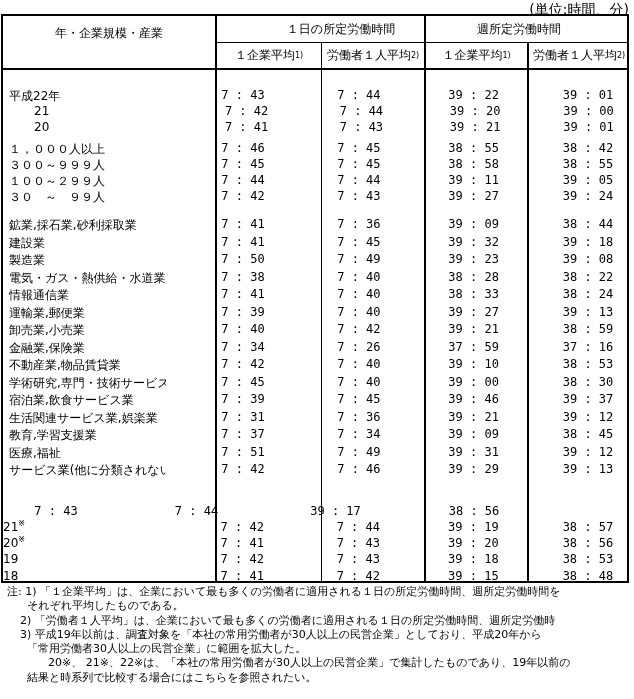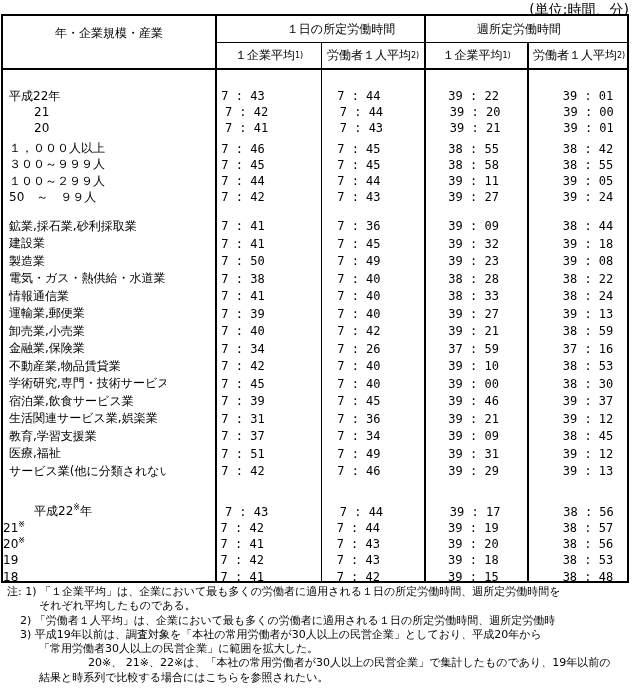--- a/index.html
+++ b/index.html
@@ -29,39 +29,39 @@
   .sh2{left:319px;top:27px;width:102px;height:25px;}
   .sh3{left:423px;top:27px;width:101px;height:25px;}
   .sh4{left:526px;top:27px;width:100px;height:25px;}
   sup{font-size:8px;line-height:0;}
 
   .tbody{position:absolute;left:0;top:54px;right:0;}
   .sp-top{height:18px;}
   .sp-a{height:4px;}
   .sp-b{height:12px;}
   .sp-c{height:24px;}
-  .row{display:flex;align-items:center;gap:36px;}
+  .row{display:flex;align-items:flex-start;gap:36px;}
   .hy{height:16.2px;}
   .hi{height:17.5px;}
   .cell-label{width:212px;box-sizing:border-box;white-space:nowrap;overflow:hidden;}
   .i0{padding-left:6px;}
   .i1{padding-left:31px;}
   .i2{}
   .cv{text-align:center;font-family:"DejaVu Sans Mono",monospace;white-space:pre;}
   .w1{width:106px;}
   .w2{width:103px;}
   .w3{width:103px;}
   .w4{width:102px;}
 
   .notes{position:absolute;left:0;top:585px;width:634px;font-size:11px;line-height:14.3px;}
   .note-line{white-space:nowrap;}
   .pad0{padding-left:7px;}
   .pad1{padding-left:20px;}
-  .pad2{padding-left:39px;}
-  .pad3{padding-left:48px;margin-left:40px;}
+  .pad2{padding-left:27px;}
+  .pad3{padding-left:48px;}
 </style>
 </head>
 <body>
 
 <div class="page">
   <div class="unit">(単位:時間、分)</div>
 
   <div class="tbl">
     <div class="vl vl1"></div>
     <div class="vl vl2"></div>
@@ -130,21 +130,21 @@
           <div class="cv w4">38 : 55</div>
         </div>
         <div class="row hy">
           <div class="cell-label i0"><span>１００～２９９人</span></div>
           <div class="cv w1">7 : 44</div>
           <div class="cv w2">7 : 44</div>
           <div class="cv w3">39 : 11</div>
           <div class="cv w4">39 : 05</div>
         </div>
         <div class="row hy">
-          <div class="cell-label i0"><span>50　～　９９人</span></div>
+          <div class="cell-label i0"><span>３０　～　９９人</span></div>
           <div class="cv w1">7 : 42</div>
           <div class="cv w2">7 : 43</div>
           <div class="cv w3">39 : 27</div>
           <div class="cv w4">39 : 24</div>
         </div>
         <div class="sp-b"></div>
         <div class="row hi">
           <div class="cell-label i0"><span>鉱業,採石業,砂利採取業</span></div>
           <div class="cv w1">7 : 41</div>
           <div class="cv w2">7 : 36</div>
@@ -244,21 +244,20 @@
         </div>
         <div class="row hi">
           <div class="cell-label i0"><span>サービス業(他に分類されないもの)</span></div>
           <div class="cv w1">7 : 42</div>
           <div class="cv w2">7 : 46</div>
           <div class="cv w3">39 : 29</div>
           <div class="cv w4">39 : 13</div>
         </div>
         <div class="sp-c"></div>
         <div class="row hy">
-          <div class="cell-label i1"><span>平成22</span><sup>※</sup><span>年</span></div>
           <div class="cv w1">7 : 43</div>
           <div class="cv w2">7 : 44</div>
           <div class="cv w3">39 : 17</div>
           <div class="cv w4">38 : 56</div>
         </div>
         <div class="row hy">
           <div class="cell-label i2"><span>21</span><sup>※</sup></div>
           <div class="cv w1">7 : 42</div>
           <div class="cv w2">7 : 44</div>
           <div class="cv w3">39 : 19</div>

